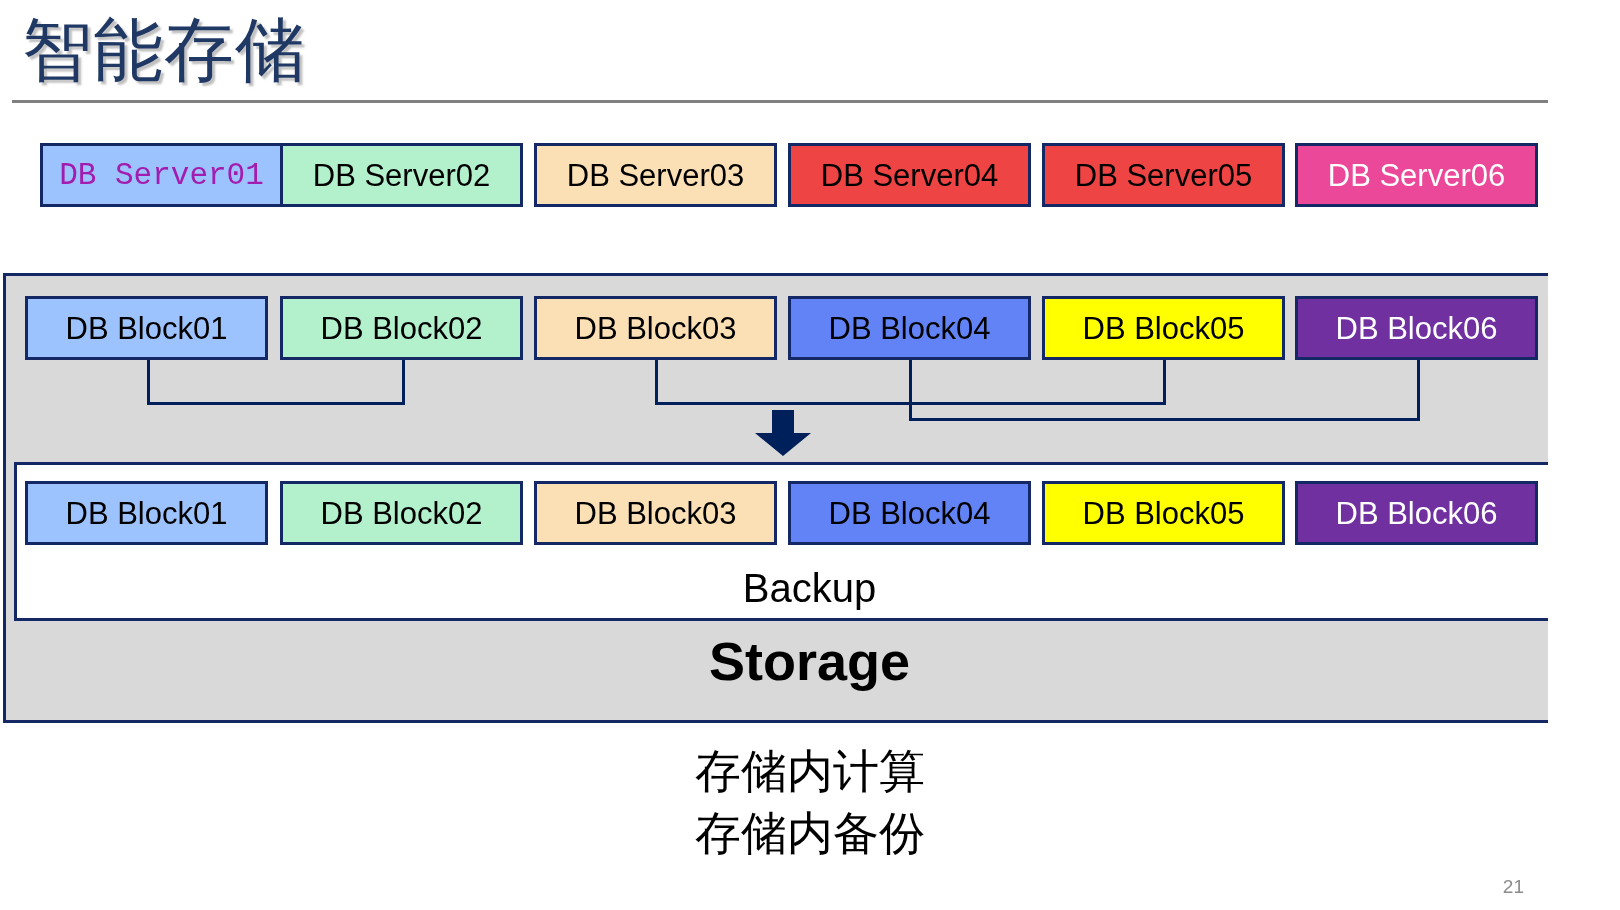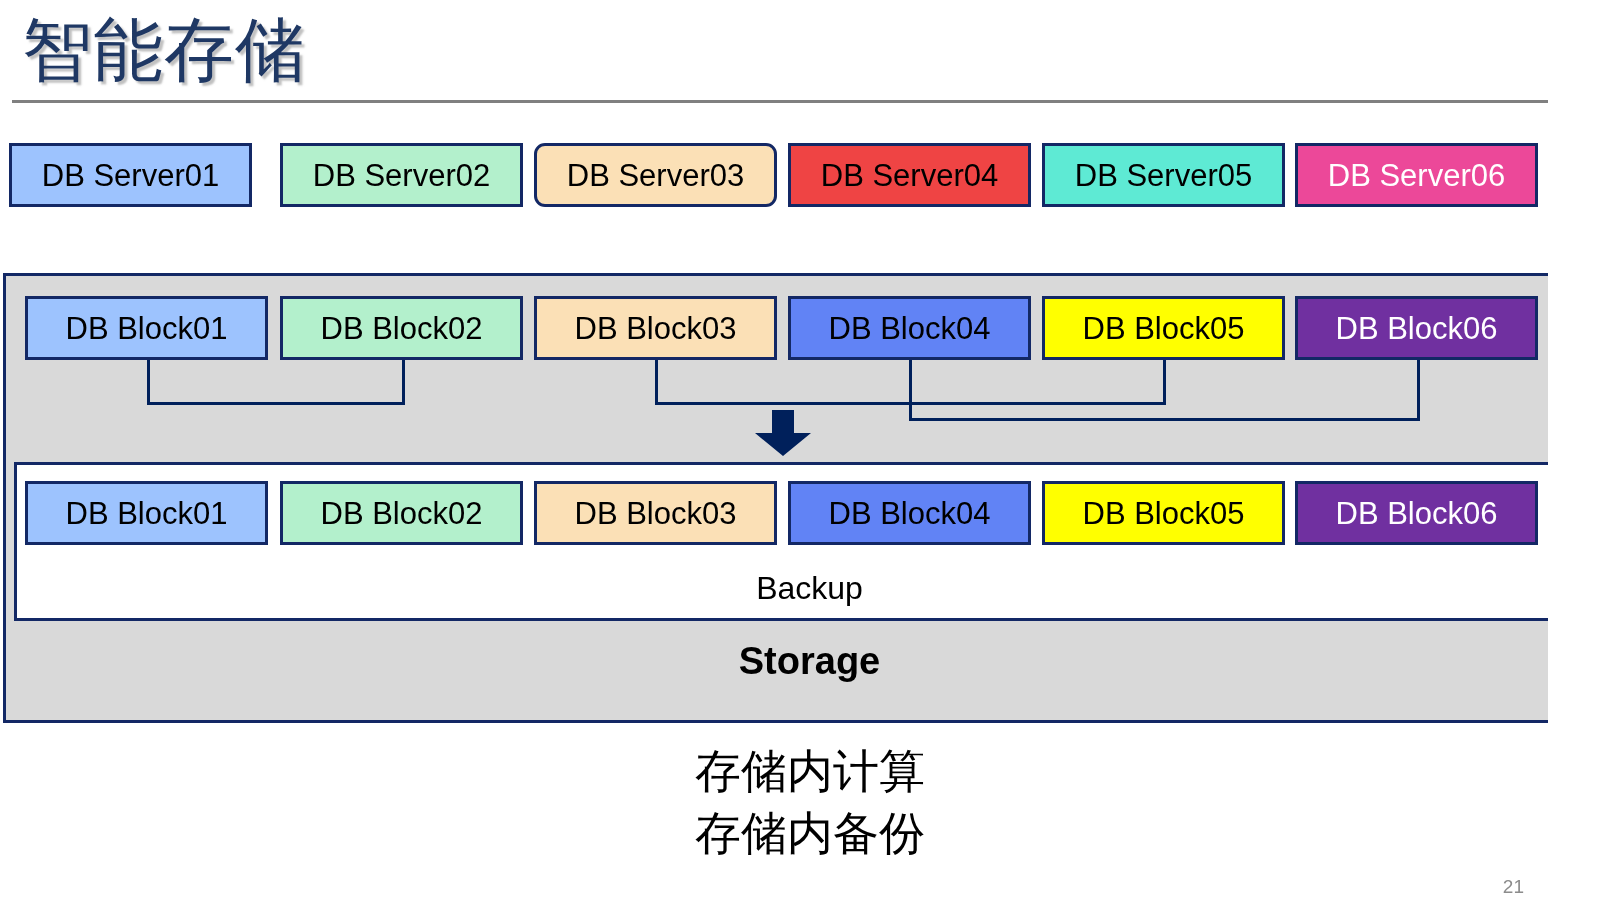--- a/index.html
+++ b/index.html
@@ -93,33 +93,33 @@
     background: #ffffff;
     border: 3px solid #132865;
     box-sizing: border-box;
   }
   #backup-label {
     position: absolute;
     left: 14px;
     top: 566px;
     width: 1591px;
     text-align: center;
-    font-size: 32px;
+    font-size: 40px;
     line-height: 44px;
     color: #000000;
   }
 
   
   #storage-label {
     position: absolute;
     left: 3px;
     top: 631px;
     width: 1613px;
     text-align: center;
-    font-size: 38px;
+    font-size: 54px;
     line-height: 60px;
     font-weight: bold;
     color: #000000;
   }
 
   
   #caption {
     position: absolute;
     left: 0;
     top: 740px;
@@ -149,33 +149,33 @@
   <div id="title-rule"></div>
 
   <div class="server-row"></div>
 
   <div id="storage-panel"></div>
 
   <div id="connector-layer"></div>
 
   <div id="backup-box"></div>
 
-<div class="node" style="left: 9px; width: 243px; top: 143px; height: 64px; background: rgb(157, 195, 254); color: #000000; border-color: rgb(19, 40, 101);">
+<div class="node" style="left: 40px; width: 243px; top: 143px; height: 64px; background: rgb(157, 195, 254); color: #a21caf; border-color: rgb(19, 40, 101); font-family: Liberation Mono, monospace;">
       <span>DB Server01</span>
     </div>
     <div class="node" style="left: 280px; width: 243px; top: 143px; height: 64px; background: rgb(179, 240, 204); color: rgb(0, 0, 0); border-color: rgb(19, 40, 101); text-align: right;">
       <span>DB Server02</span>
     </div>
-    <div class="node" style="left: 534px; width: 243px; top: 143px; height: 64px; background: rgb(251, 224, 182); color: rgb(0, 0, 0); border-color: rgb(19, 40, 101); border-radius: 11px;">
+    <div class="node" style="left: 534px; width: 243px; top: 143px; height: 64px; background: rgb(251, 224, 182); color: rgb(0, 0, 0); border-color: rgb(19, 40, 101);">
       <span>DB Server03</span>
     </div>
     <div class="node" style="left: 788px; width: 243px; top: 143px; height: 64px; background: #ef4444; color: rgb(0, 0, 0); border-color: rgb(19, 40, 101);">
       <span>DB Server04</span>
     </div>
-    <div class="node" style="left: 1042px; width: 243px; top: 143px; height: 64px; background: #5eead4; color: rgb(0, 0, 0); border-color: rgb(19, 40, 101);">
+    <div class="node" style="left: 1042px; width: 243px; top: 143px; height: 64px; background: #ef4444; color: rgb(0, 0, 0); border-color: rgb(19, 40, 101);">
       <span>DB Server05</span>
     </div>
     <div class="node" style="left: 1295px; width: 243px; top: 143px; height: 64px; background: #ec4899; color: rgb(255, 255, 255); border-color: rgb(19, 40, 101);">
       <span>DB Server06</span>
     </div>
     <div class="node" style="left: 25px; width: 243px; top: 296px; height: 64px; background: rgb(157, 195, 254); color: rgb(0, 0, 0); border-color: rgb(19, 40, 101);">
       <span>DB Block01</span>
     </div>
     <div class="node" style="left: 280px; width: 243px; top: 296px; height: 64px; background: rgb(179, 240, 204); color: rgb(0, 0, 0); border-color: rgb(19, 40, 101);">
       <span>DB Block02</span>

